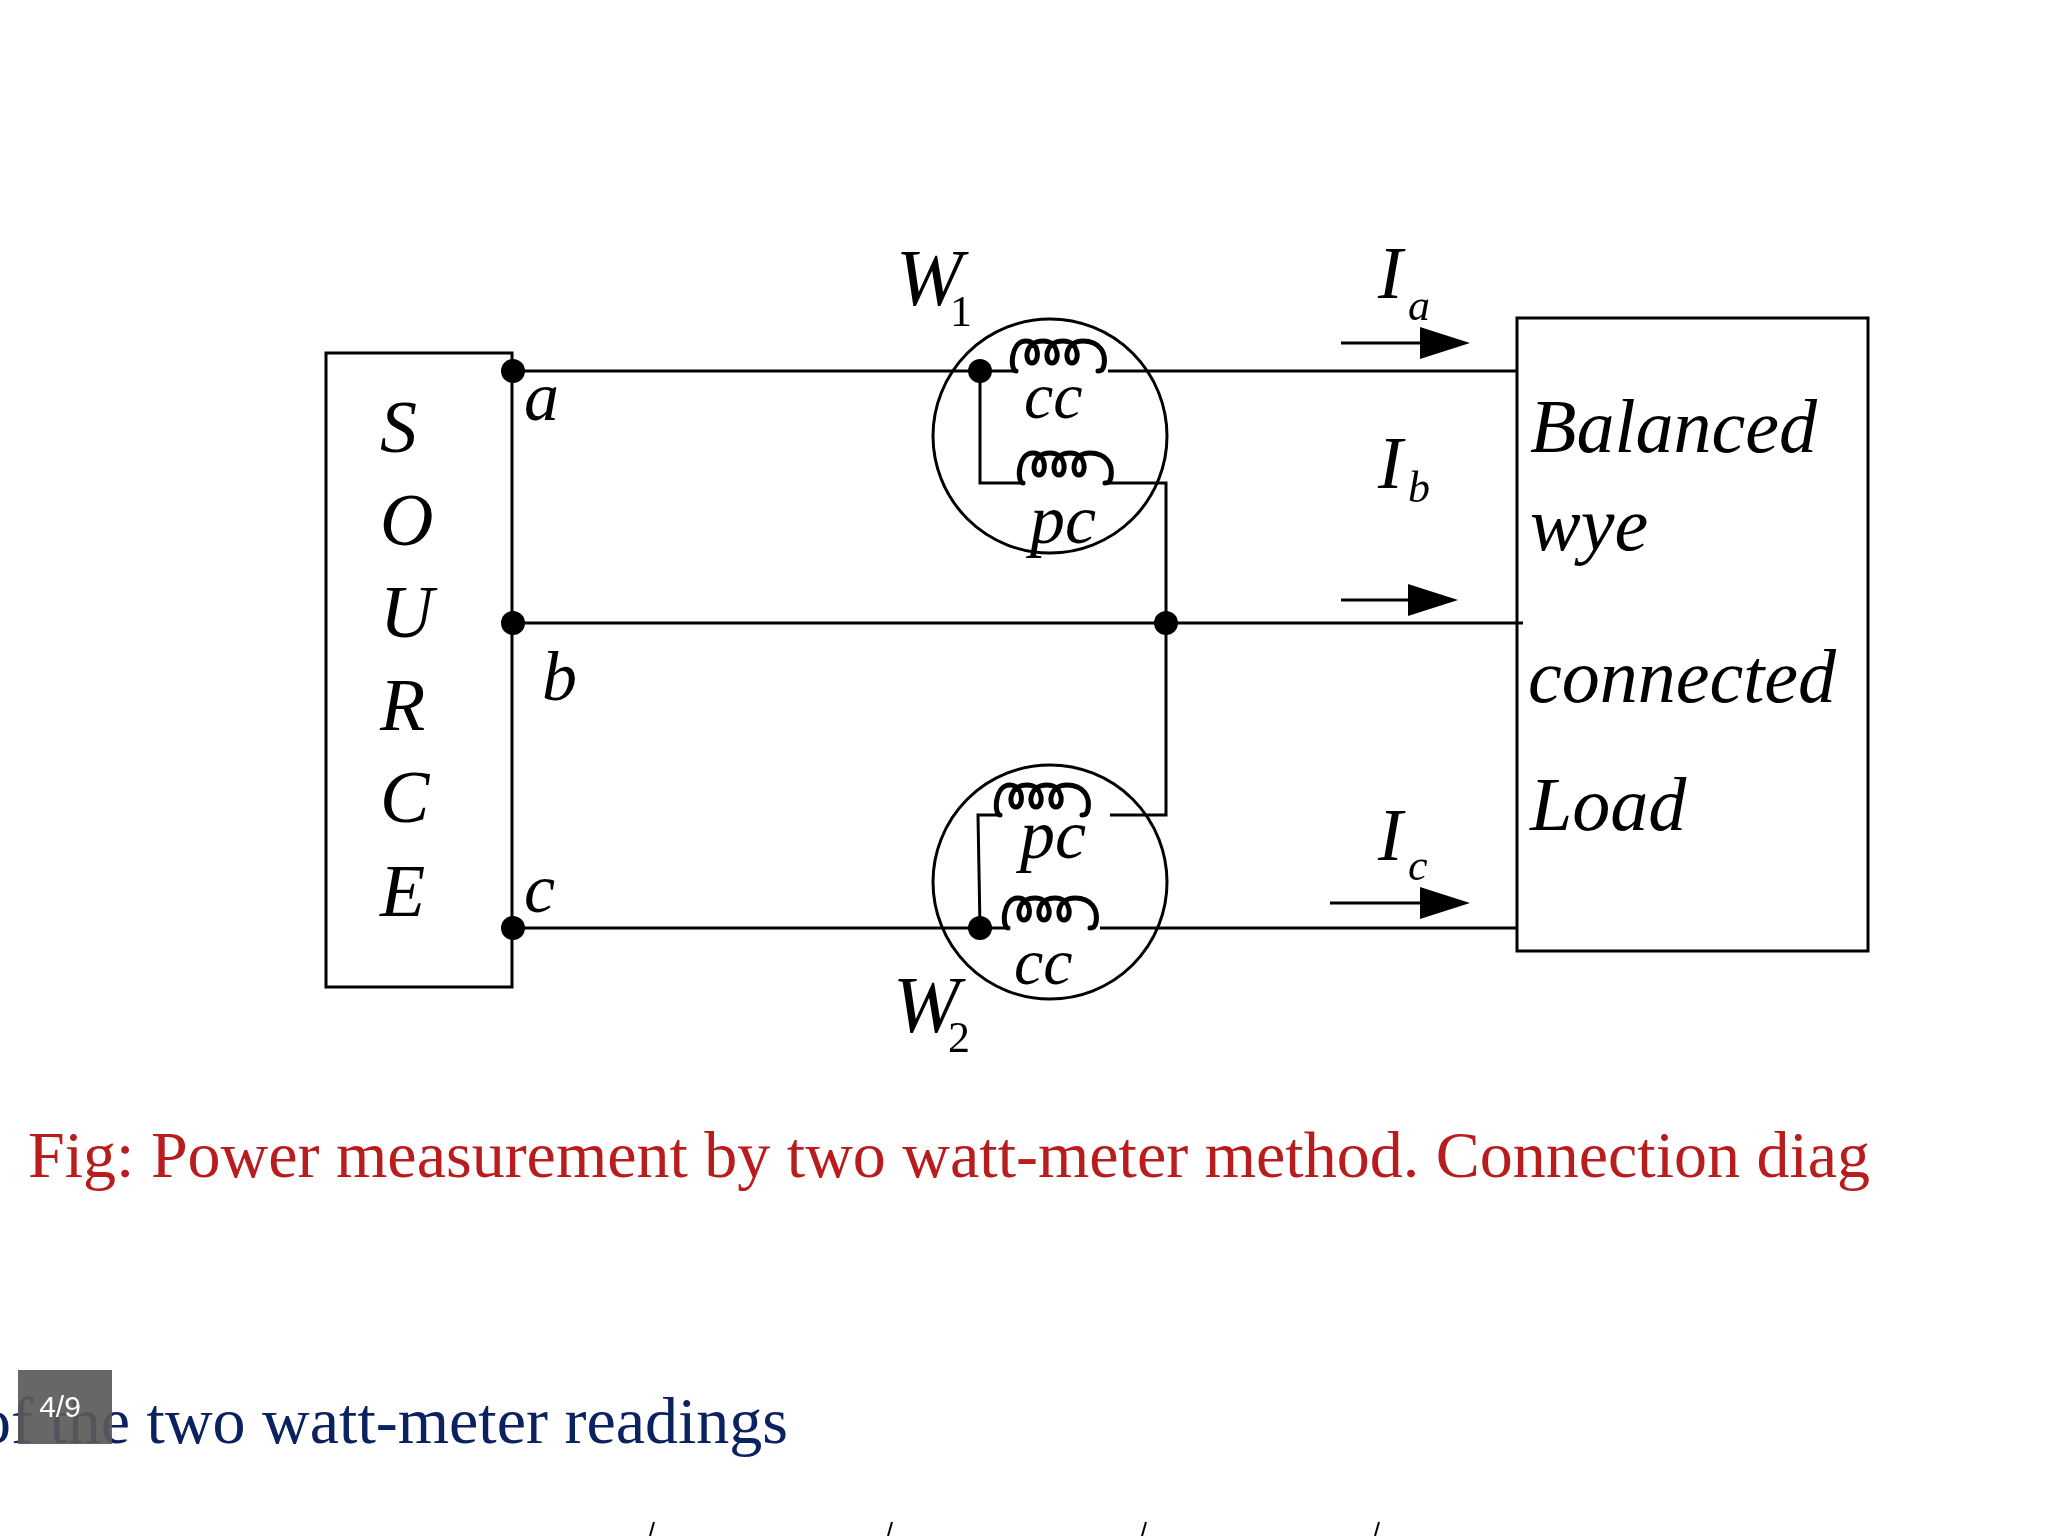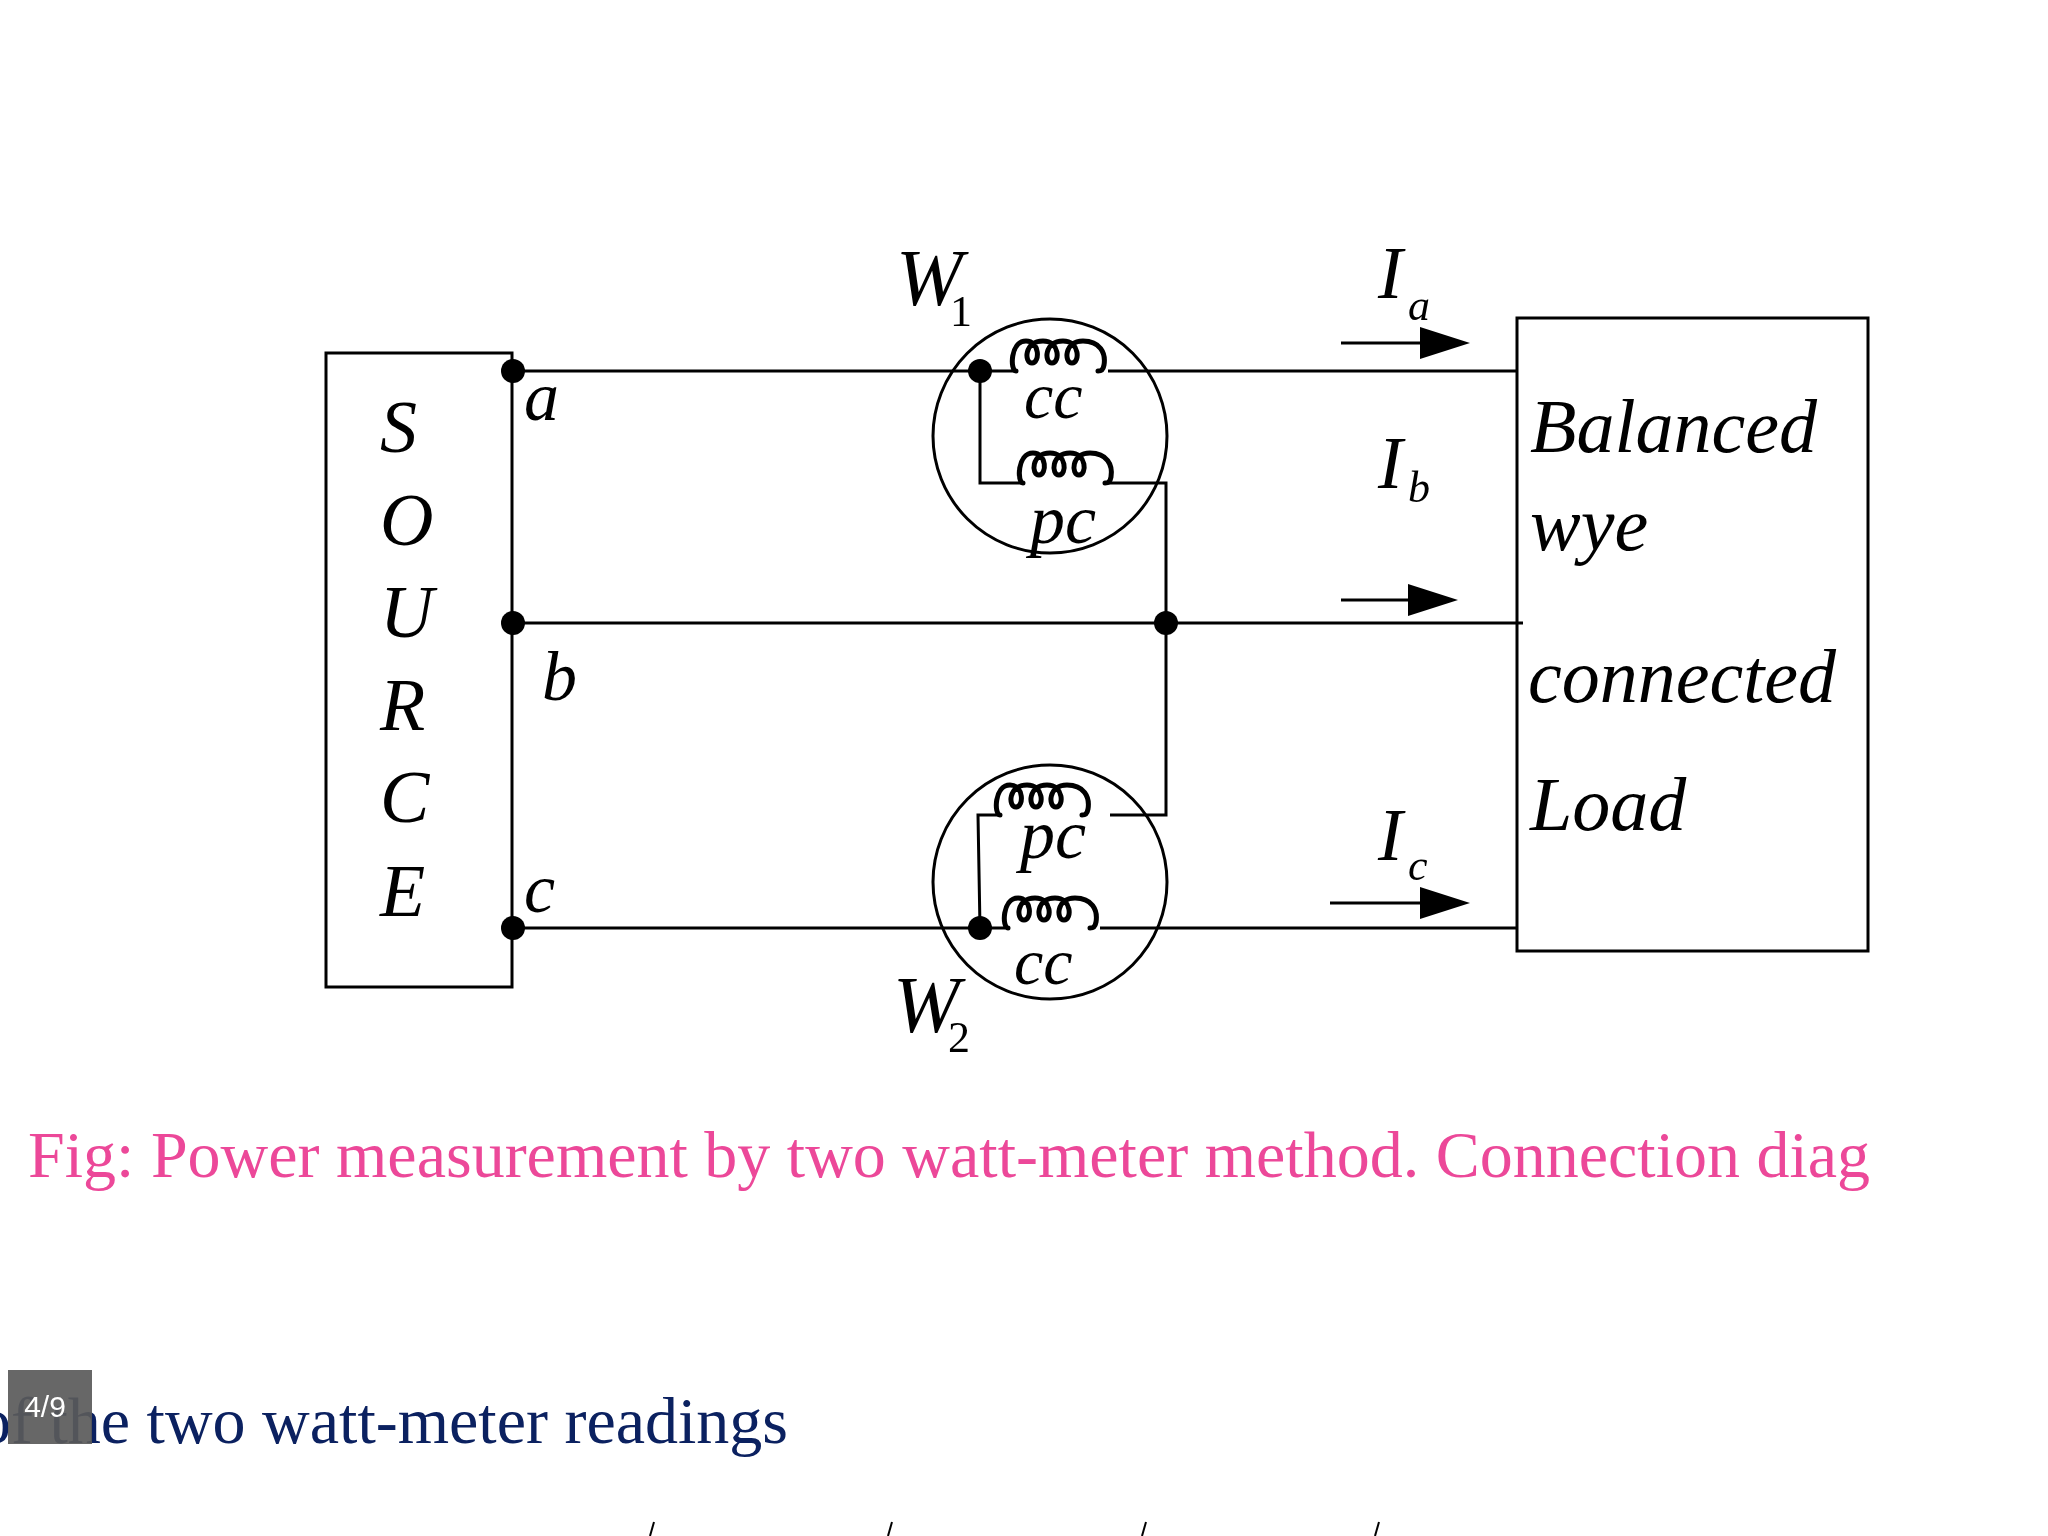--- a/index.html
+++ b/index.html
@@ -29,38 +29,38 @@
     #diagram .upright {
       font-style: normal;
     }
     .caption {
       position: absolute;
       left: 28px;
       top: 1122px;
       white-space: nowrap;
       font-family: "Liberation Serif", serif;
       font-size: 66px;
-      color: #ec4899;
+      color: #b91c1c;
       line-height: 1;
     }
     .body-line {
       position: absolute;
       left: -22px;
       top: 1388px;
       white-space: nowrap;
       font-family: "Liberation Serif", serif;
       font-size: 66px;
       color: #0b2160;
       line-height: 1;
     }
     .page-badge {
       position: absolute;
-      left: 8px;
+      left: 18px;
       top: 1370px;
-      width: 84px;
+      width: 94px;
       height: 74px;
       background: rgba(90, 90, 90, 0.92);
       color: #ffffff;
       font-family: "Liberation Sans", sans-serif;
       font-size: 30px;
       display: flex;
       align-items: center;
       justify-content: center;
       box-sizing: border-box;
       padding-right: 10px;

